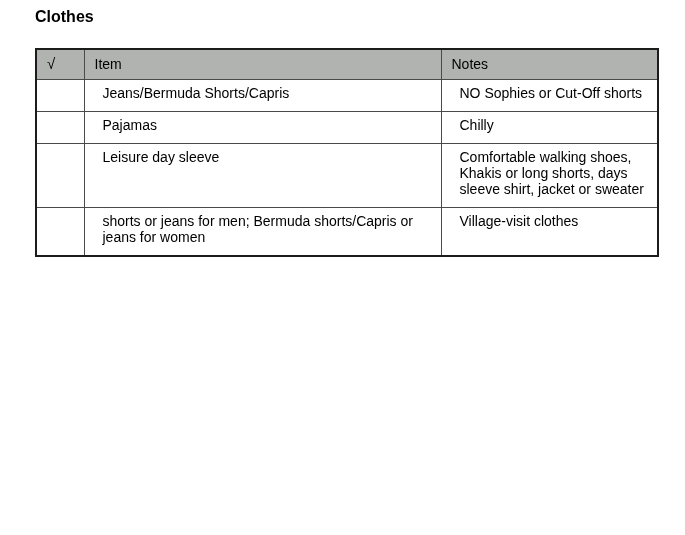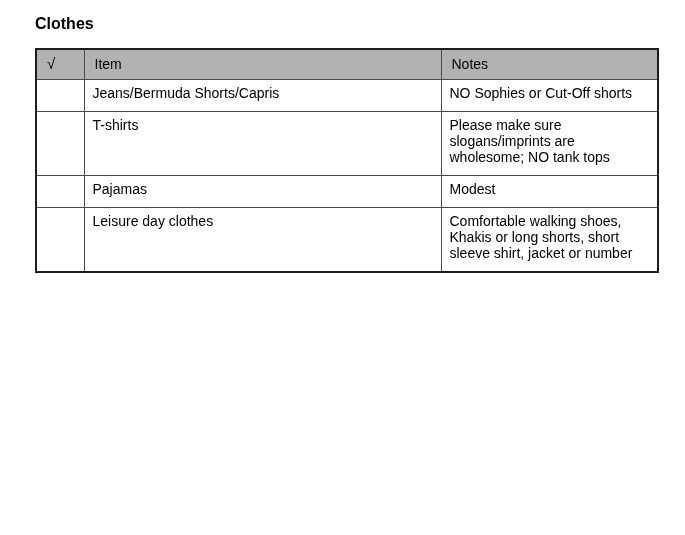--- a/index.html
+++ b/index.html
@@ -17,21 +17,21 @@
   .page {
     position: relative;
     width: 685px;
     height: 535px;
     background: #ffffff;
     overflow: hidden;
   }
   .doc-title {
     position: absolute;
     left: 35px;
-    top: 14px;
+    top: 7px;
     margin: 0;
     font-size: 16px;
     line-height: 20px;
     font-weight: bold;
     color: #000000;
   }
   table.checklist {
     position: absolute;
     left: 35px;
     top: 48px;
@@ -40,21 +40,21 @@
     table-layout: fixed;
     border: 2px solid #1c1c1c;
     font-size: 14px;
     line-height: 16px;
   }
   table.checklist th,
   table.checklist td {
     border: 1px solid #4a4a4a;
     vertical-align: top;
     text-align: left;
-    padding: 5px 9px 10px 8px;
+    padding: 5px 9px 10px 18px;
     overflow-wrap: break-word;
     word-wrap: break-word;
   }
   table.checklist thead th {
     background: var(--header-bg, #b1b3b1);
     font-weight: normal;
     padding: 6px 9px 7px 10px;
   }
   table.checklist thead th.check-col {
     font-weight: normal;
@@ -85,29 +85,29 @@
       </tr>
     </thead>
     <tbody>
       <tr>
         <td></td>
         <td>Jeans/Bermuda Shorts/Capris</td>
         <td>NO Sophies or Cut-Off shorts</td>
       </tr>
       <tr>
         <td></td>
-        <td>T-shirts</td>
-        <td>Please make sure slogans/imprints are wholesome; NO tank tops</td>
+        <td>Pajamas</td>
+        <td>Chilly</td>
       </tr>
       <tr>
         <td></td>
-        <td>Pajamas</td>
-        <td>Modest</td>
+        <td>Leisure day sleeve</td>
+        <td>Comfortable walking shoes, Khakis or long shorts, days sleeve shirt, jacket or sweater</td>
       </tr>
       <tr>
         <td></td>
-        <td>Leisure day clothes</td>
-        <td>Comfortable walking shoes, Khakis or long shorts, short sleeve shirt, jacket or number</td>
+        <td>shorts or jeans for men; Bermuda shorts/Capris or jeans for women</td>
+        <td>Village-visit clothes</td>
       </tr>
     </tbody>
   </table>
 
 </div>
 
 </body></html>

